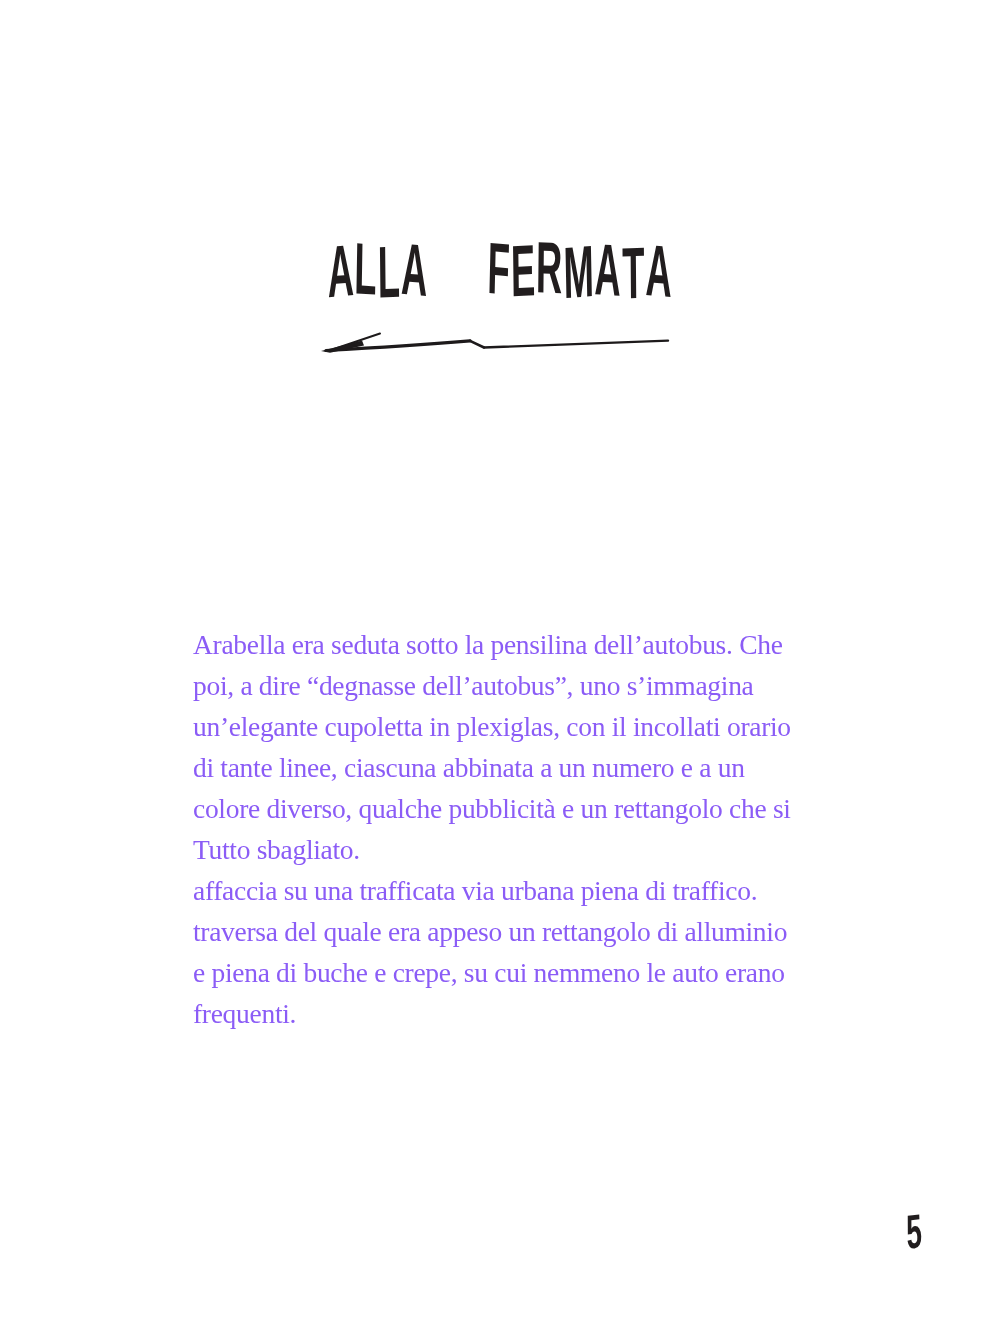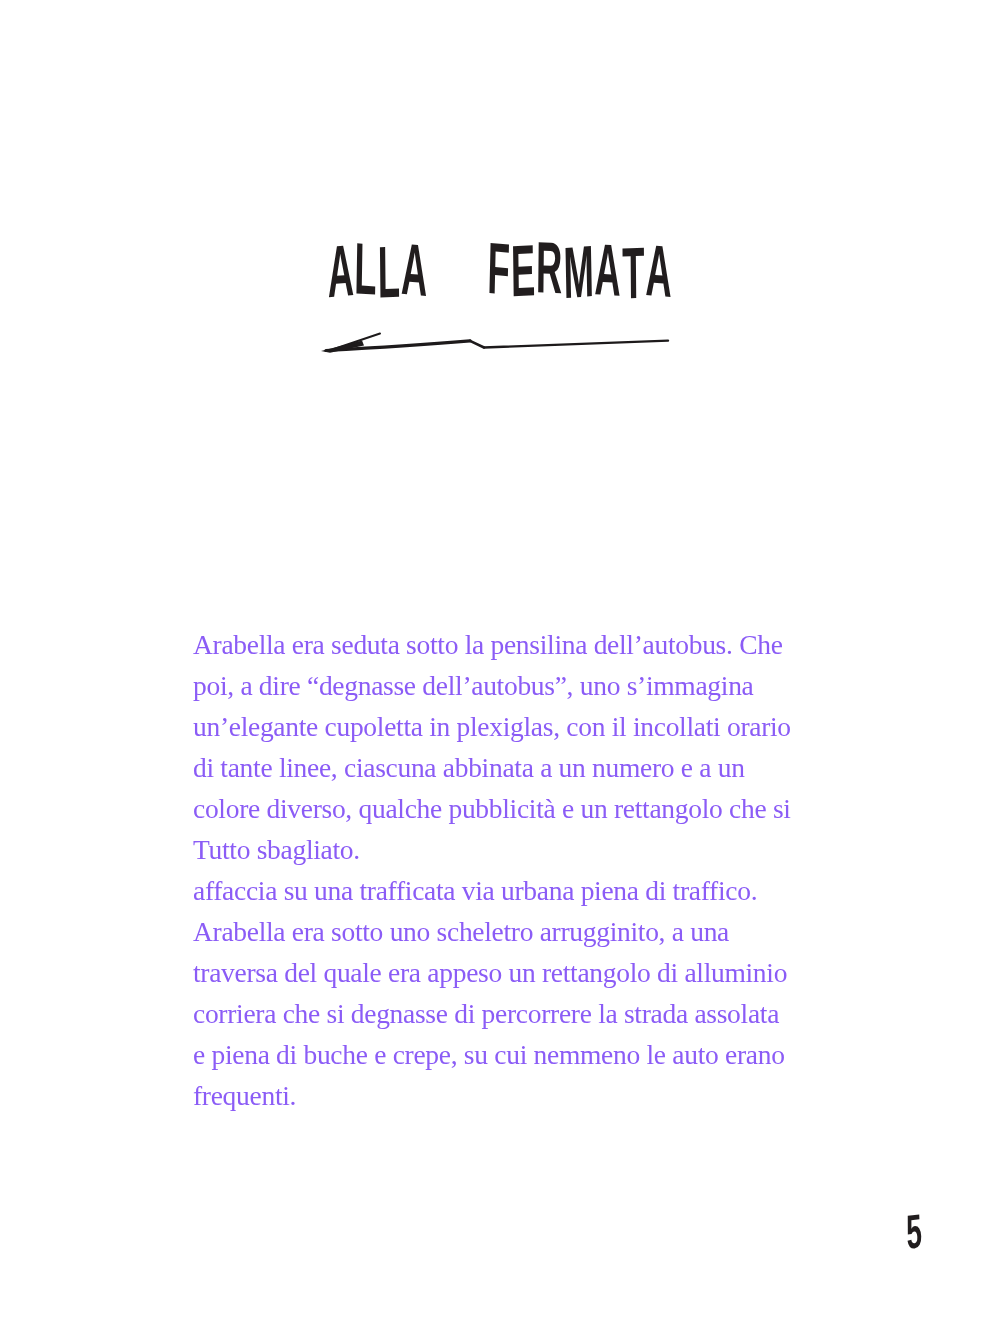--- a/index.html
+++ b/index.html
@@ -103,22 +103,20 @@
   </svg>
 
   <div class="body-text">
       <div class="body-line">Arabella era seduta sotto la pensilina dell’autobus. Che</div>
       <div class="body-line">poi, a dire “degnasse dell’autobus”, uno s’immagina</div>
       <div class="body-line">un’elegante cupoletta in plexiglas, con il incollati orario</div>
       <div class="body-line">di tante linee, ciascuna abbinata a un numero e a un</div>
       <div class="body-line">colore diverso, qualche pubblicità e un rettangolo che si</div>
       <div class="body-line">Tutto sbagliato.</div>
       <div class="body-line">affaccia su una trafficata via urbana piena di traffico.</div>
-      <div class="body-line">Arabella era sotto uno scheletro arrugginito, a una</div>
       <div class="body-line">traversa del quale era appeso un rettangolo di alluminio</div>
-      <div class="body-line">corriera che si degnasse di percorrere la strada assolata</div>
       <div class="body-line">e piena di buche e crepe, su cui nemmeno le auto erano</div>
       <div class="body-line">frequenti.</div>
     </div>
 
   <div class="page-number">5</div>
 
 </div>
 
 </body></html>

